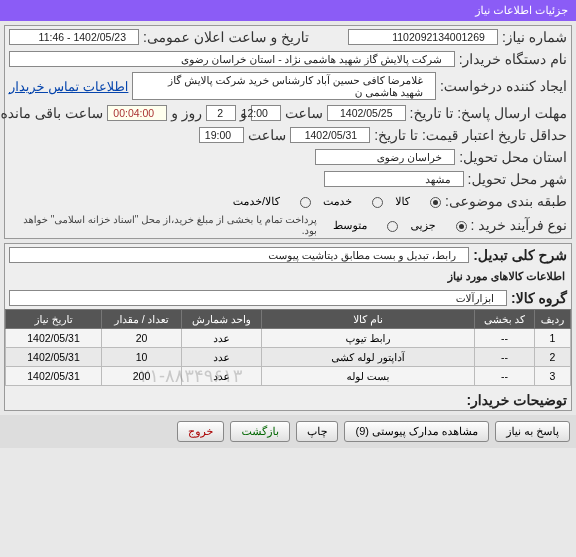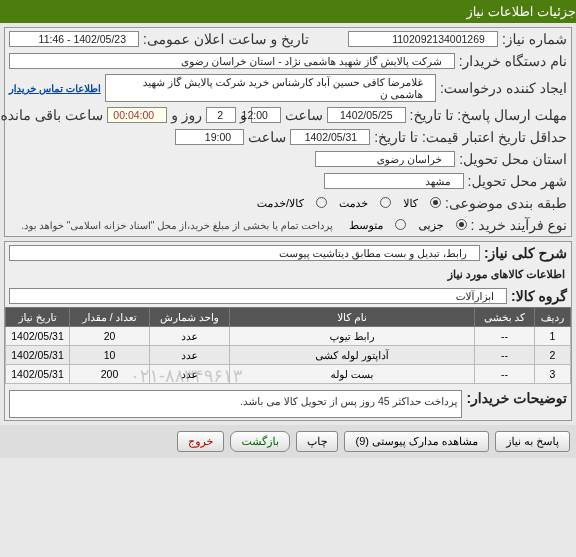--- a/index.html
+++ b/index.html
@@ -4,24 +4,24 @@
 <style>
 * { box-sizing: border-box; margin: 0; padding: 0; }
 body {
   font-family: Tahoma, Arial, sans-serif;
   font-size: 11px;
   background: #e8e8e8;
   direction: rtl;
   width: 576px;
 }
 .header-bar {
-  background: #4d7c0f;
+  background: #8b5cf6;
   color: #fff;
-  padding: 4px 0;
-  font-size: 13px;
+  padding: 4px 8px;
+  font-size: 11px;
 }
 .panel {
   border: 1px solid #999;
   margin: 4px;
   background: #eee;
 }
 .row {
   display: flex;
   align-items: center;
   padding: 2px 4px;
@@ -45,32 +45,31 @@
   min-height: 16px;
   display: inline-flex;
   align-items: center;
   color: #222;
 }
 .field-wide { flex: 1; }
 .link {
   color: #0645ad;
   text-decoration: underline;
   cursor: pointer;
-  font-size: 10px;
-  font-weight: bold;
+  font-size: 13px;
 }
 .radio-group {
   display: flex;
   gap: 12px;
   align-items: center;
 }
 .radio-item {
   display: flex;
-  align-items: flex-start;
-  gap: 12px;
+  align-items: flex-end;
+  gap: 20px;
 }
 .radio-dot {
   width: 11px; height: 11px;
   border: 1px solid #555;
   border-radius: 50%;
   display: inline-flex;
   align-items: center;
   justify-content: center;
 }
 .radio-dot.selected::after {
@@ -118,21 +117,21 @@
 }
 .btn {
   padding: 3px 10px;
   border: 1px solid #888;
   border-radius: 3px;
   font-size: 11px;
   cursor: pointer;
   background: linear-gradient(#fefefe,#e0e0e0);
 }
 .btn-red { color: #a00; }
-.btn-green { color: #060; border-radius: 7px; }
+.btn-green { color: #060; }
 .textarea-box {
   background: #fff;
   border: 1px solid #888;
   padding: 4px;
   min-height: 28px;
   font-size: 10.5px;
   color: #333;
   flex: 1;
 }
 .watermark {
@@ -183,21 +182,21 @@
     <span class="field" style="width:30px;text-align:center">2</span>
     <span class="label">روز و</span>
     <span class="field" style="width:60px;background:#ffe;color:#a33">00:04:00</span>
     <span class="label">ساعت باقی مانده</span>
   </div>
 
   <div class="row">
     <span class="label">حداقل تاریخ اعتبار قیمت: تا تاریخ:</span>
     <span class="field" style="width:80px">1402/05/31</span>
     <span class="label">ساعت</span>
-    <span class="field" style="width:69px">19:00</span>
+    <span class="field" style="width:45px">19:00</span>
   </div>
 
   <div class="row">
     <span class="label">استان محل تحویل:</span>
     <span class="field" style="width:140px">خراسان رضوی</span>
   </div>
 
   <div class="row">
     <span class="label">شهر محل تحویل:</span>
     <span class="field" style="width:140px">مشهد</span>
@@ -233,40 +232,40 @@
         <span>متوسط</span>
       </div>
     </div>
     <span class="note" style="margin-right:12px">پرداخت تمام یا بخشی از مبلغ خرید،از محل "اسناد خزانه اسلامی" خواهد بود.</span>
   </div>
 
 </div>
 
 <div class="panel">
   <div class="row">
-    <span class="label label-bold">شرح کلی نیاز:</span>
+    <span class="label label-bold">شرح کلی تبدیل:</span>
     <span class="field field-wide">رابط، تبدیل و بست مطابق دیتاشیت پیوست</span>
   </div>
 
   <div class="section-title">اطلاعات کالاهای مورد نیاز</div>
 
   <div class="row">
     <span class="label label-bold">گروه کالا:</span>
     <span class="field field-wide">ابزارآلات</span>
   </div>
 
   <table>
     <thead>
       <tr>
         <th style="width:36px">ردیف</th>
         <th style="width:60px">کد بخشی</th>
         <th>نام کالا</th>
         <th style="width:80px">واحد شمارش</th>
         <th style="width:80px">تعداد / مقدار</th>
-        <th style="width:64px">تاریخ نیاز</th>
+        <th style="width:96px">تاریخ نیاز</th>
       </tr>
     </thead>
     <tbody id="items-tbody">
           <tr>
             <td>1</td>
             <td>--</td>
             <td>رابط تیوپ</td>
             <td>عدد</td>
             <td>20</td>
             <td>1402/05/31</td>
@@ -285,21 +284,20 @@
             <td>بست لوله</td>
             <td>عدد</td>
             <td>200</td>
             <td>1402/05/31</td>
           </tr>
         </tbody>
   </table>
 
   <div class="row" style="align-items:flex-start;padding-top:6px">
     <span class="label label-bold">توضیحات خریدار:</span>
-    <div class="textarea-box">پرداخت حداکثر 45 روز پس از تحویل کالا می باشد.</div>
   </div>
 </div>
 
 <div class="buttons-bar">
   <button class="btn">پاسخ به نیاز</button>
   <button class="btn">مشاهده مدارک پیوستی (9)</button>
   <button class="btn">چاپ</button>
   <button class="btn btn-green">بازگشت</button>
   <button class="btn btn-red">خروج</button>
 </div>

